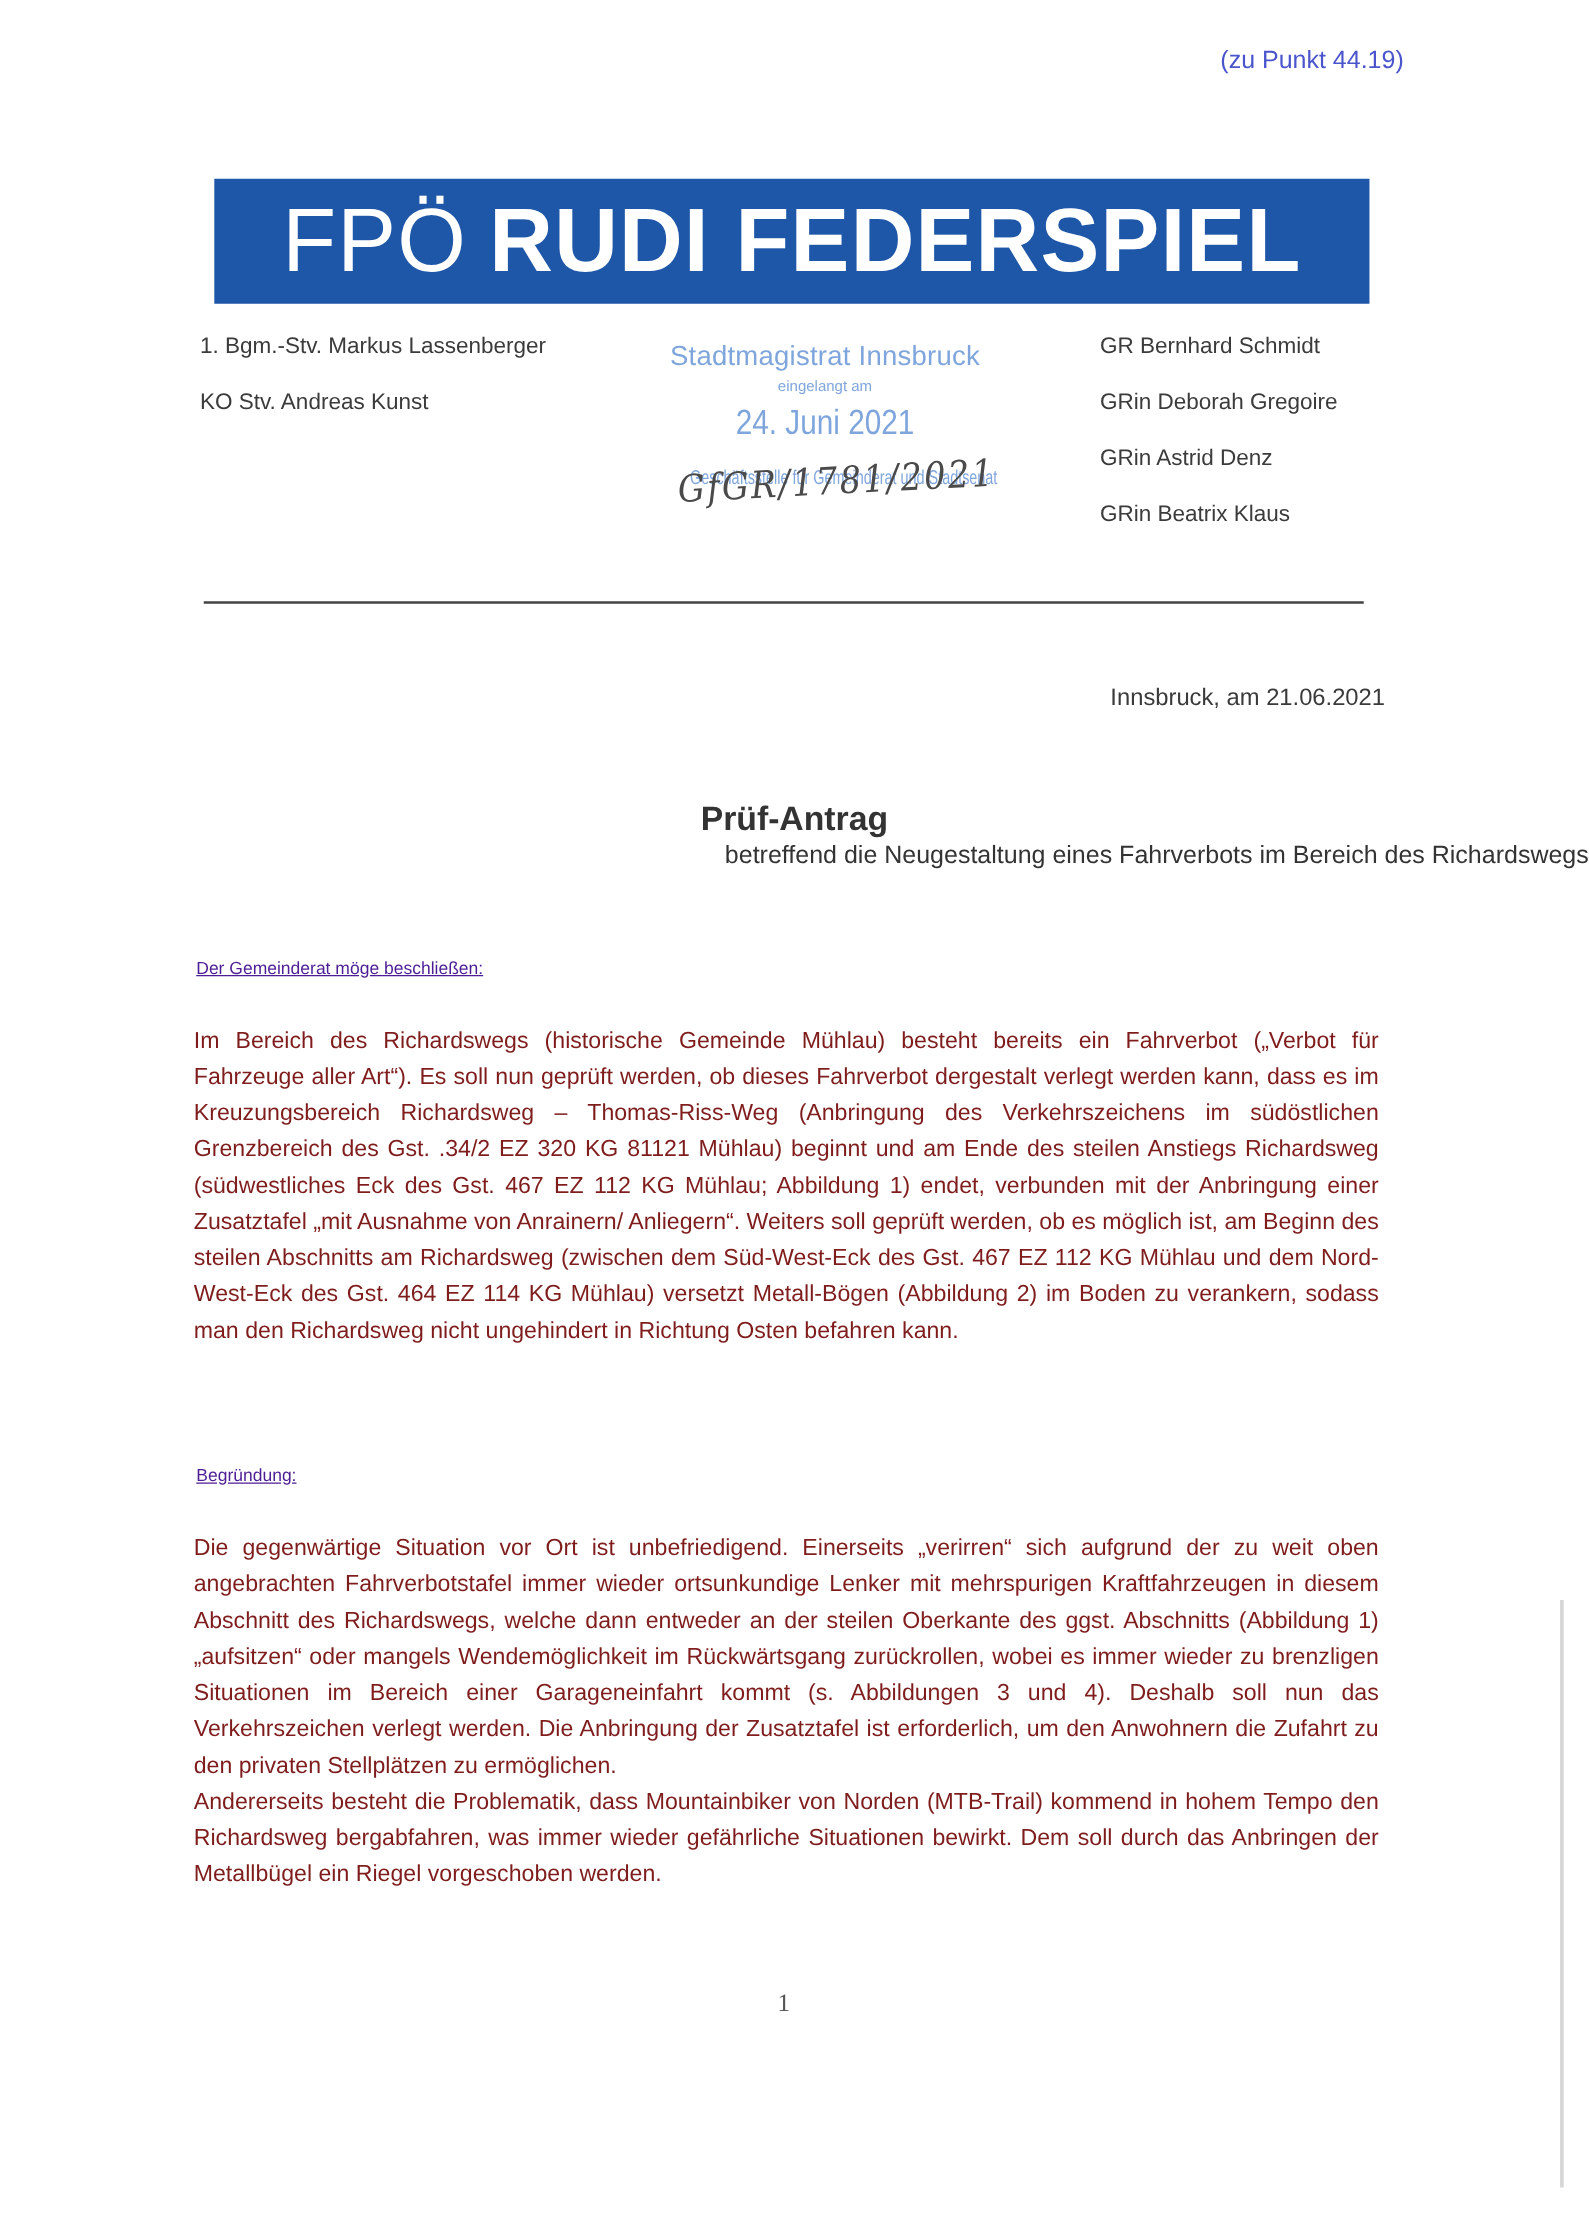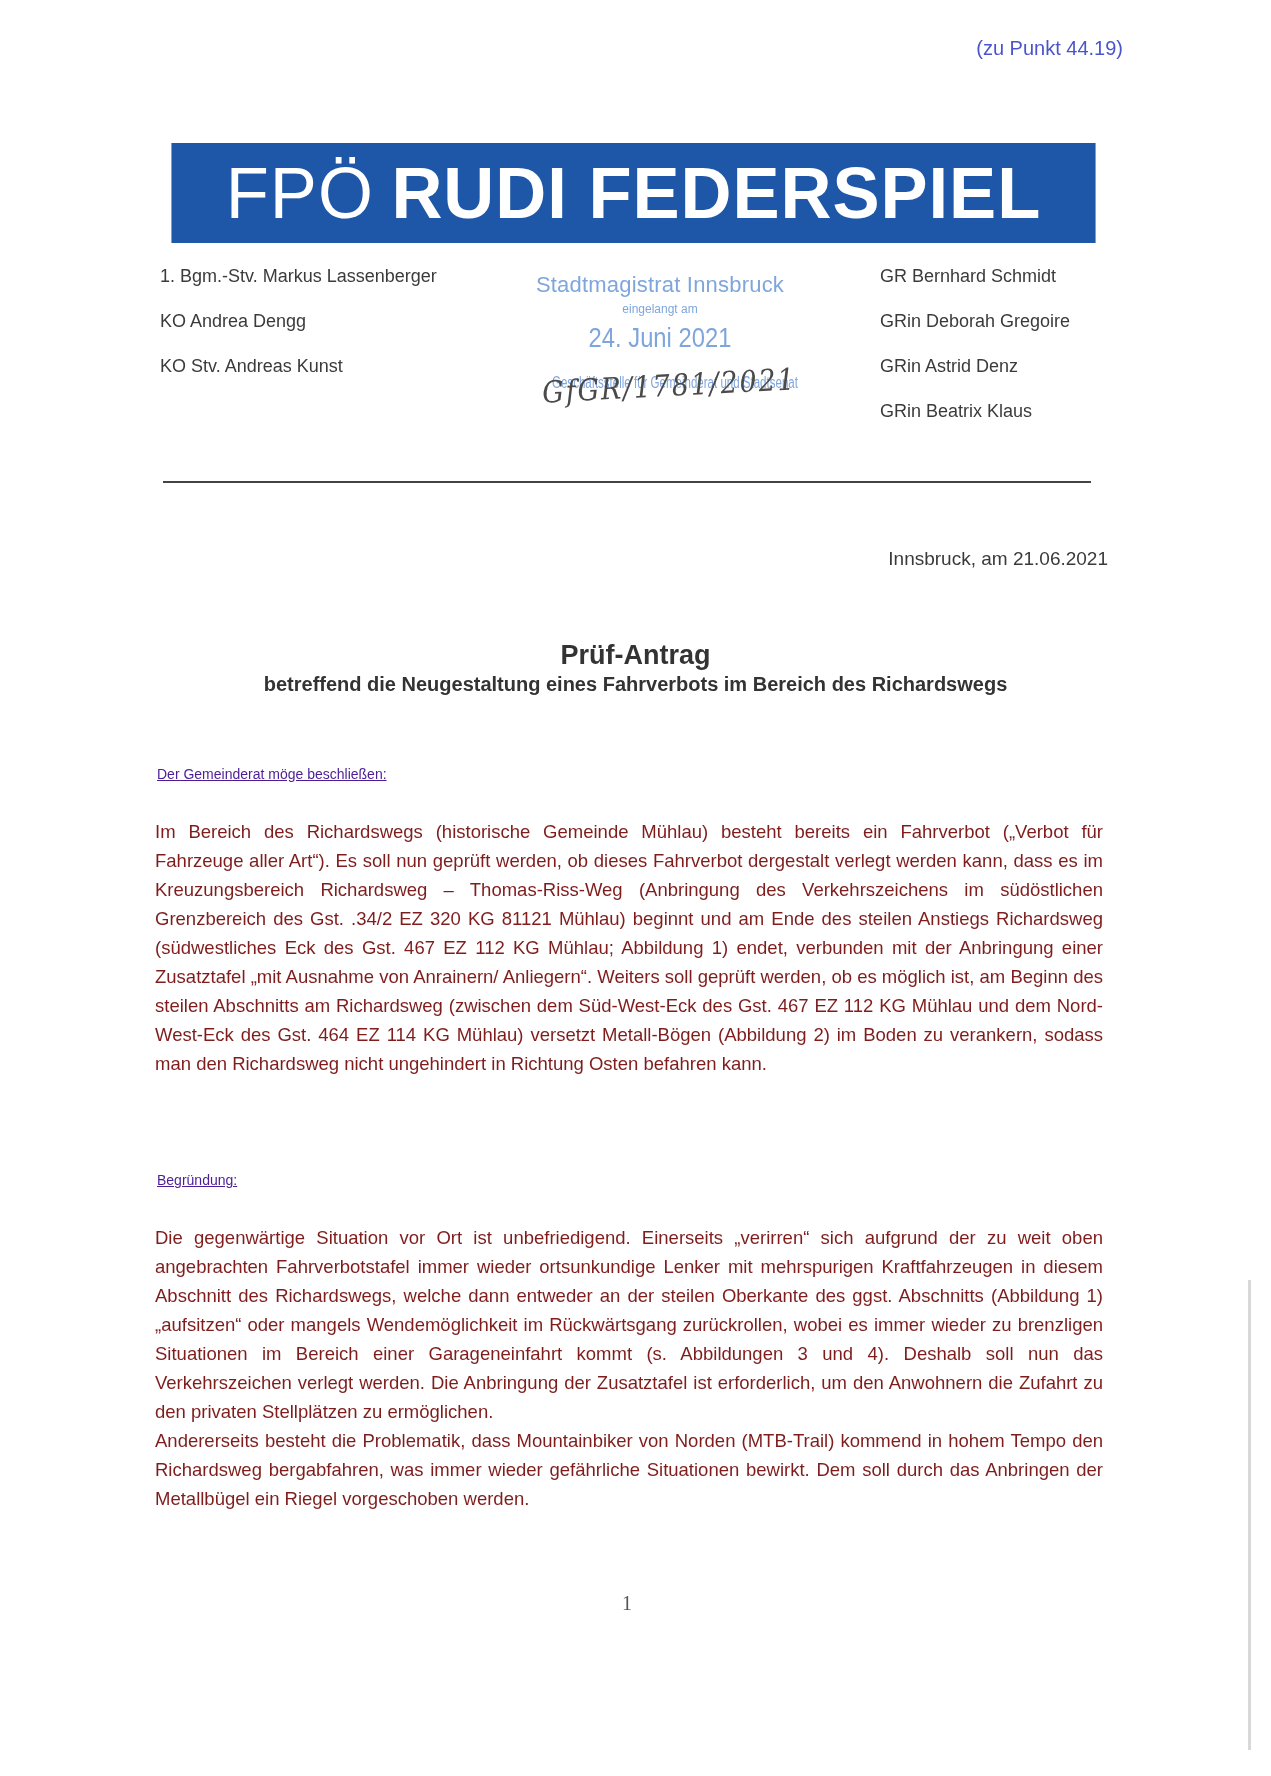--- a/index.html
+++ b/index.html
@@ -41,22 +41,22 @@
     position: absolute; left: 163px; top: 481px; width: 928px; height: 2px; background: #444;
   }
   .place-date {
     position: absolute; right: 163px; top: 548px; font-size: 19px; color: #3a3a3a;
   }
   .title {
     position: absolute; left: 0; width: 1271px; top: 640px; text-align: center;
     font-size: 27px; font-weight: bold; color: #333;
   }
   .subtitle {
-    position: absolute; left: 0; width: 1271px; top: 673px; text-align: center;
-    font-size: 20px; font-weight: bold; color: #333;
+    position: absolute; left: 0; width: 1271px; top: 673px; text-align: right;
+    font-size: 20px; font-weight: normal; color: #333;
   }
   .section-heading {
     position: absolute; left: 157px; font-size: 14px; text-decoration: underline; color: #4c1d95;
   }
   .para {
     position: absolute; left: 155px; width: 948px; font-size: 18.5px; line-height: 29px;
     text-align: justify; color: #7f1d1d; margin: 0;
   }
   .para p { margin: 0; }
   .page-num {
@@ -71,21 +71,20 @@
 
 <div class="ref-note">(zu Punkt 44.19)</div>
 
 <div class="banner">
   <span class="party">FPÖ</span>
   <span class="name">RUDI FEDERSPIEL</span>
 </div>
 
 <div class="members left">
   <div>1. Bgm.-Stv. Markus Lassenberger</div>
-  <div>KO Andrea Dengg</div>
   <div>KO Stv. Andreas Kunst</div>
 </div>
 
 <div class="stamp">
   <div class="org">Stadtmagistrat Innsbruck</div>
   <div class="recv">eingelangt am</div>
   <div class="date">24. Juni 2021</div>
   <div style="height:22px"></div>
   <div class="office">Geschäftsstelle für Gemeinderat und Stadtsenat</div>
 </div>

